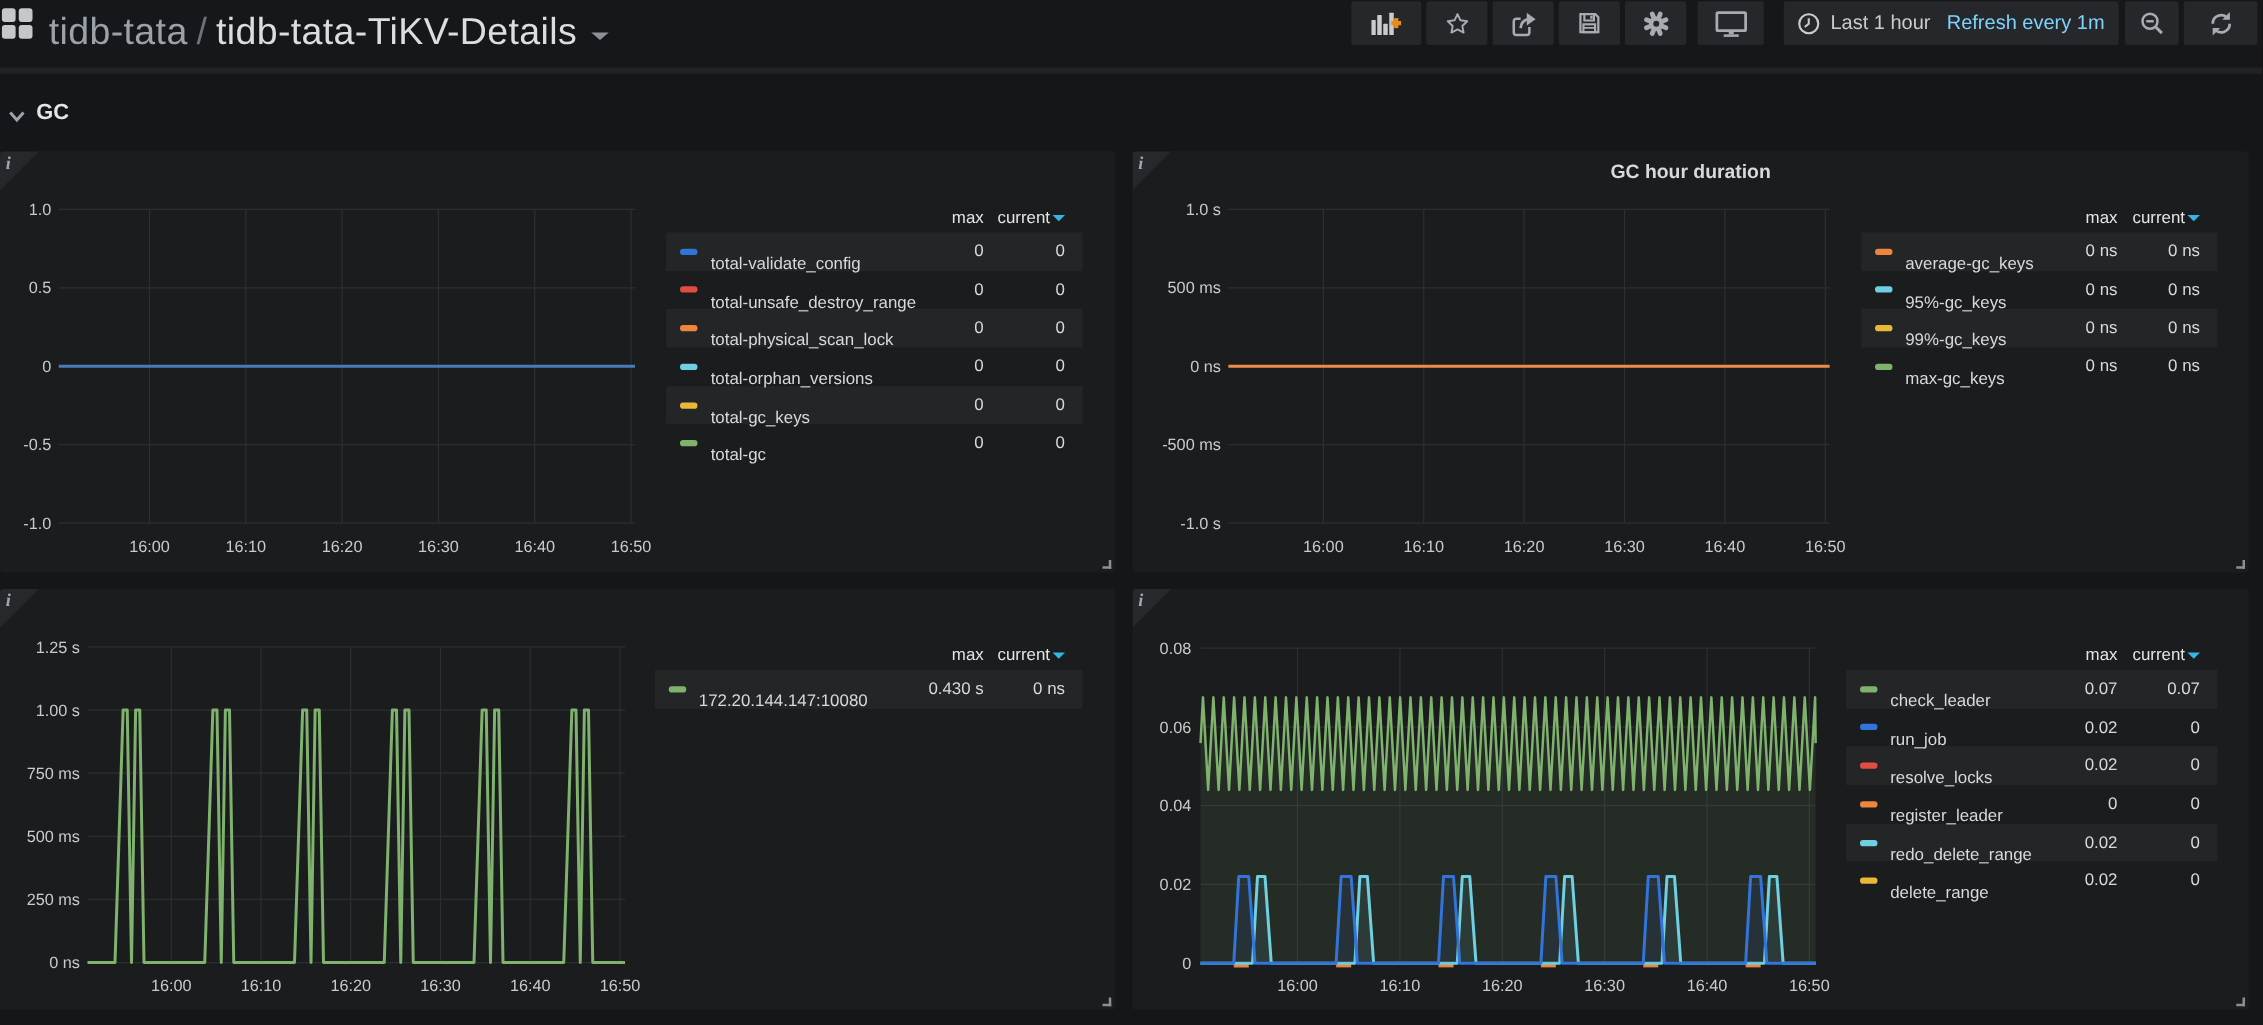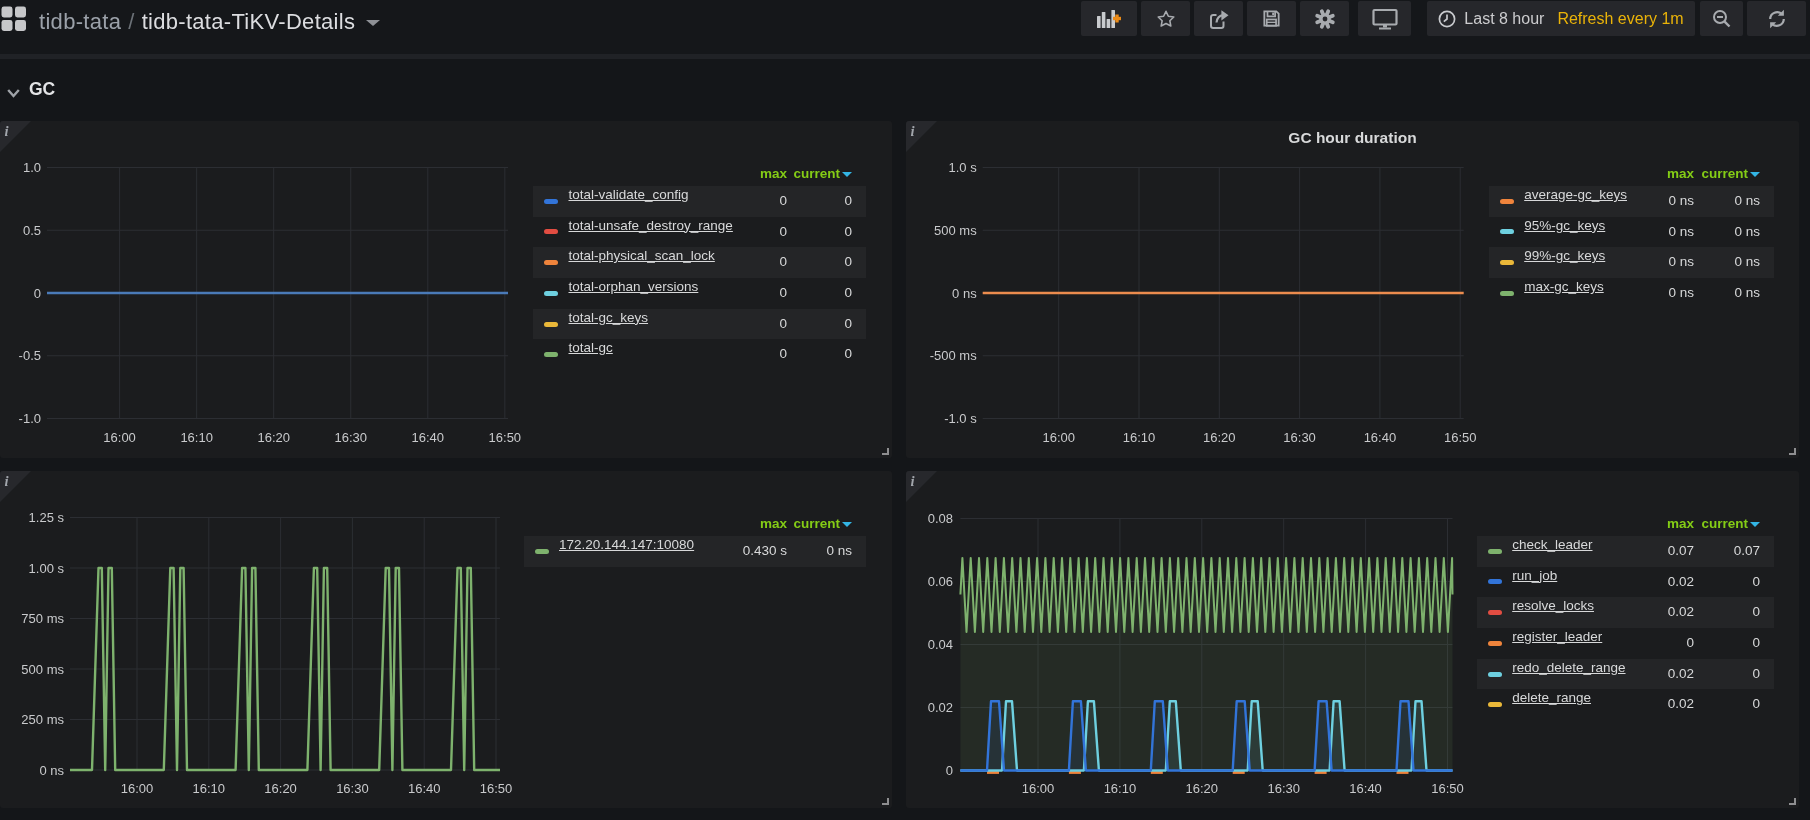--- a/index.html
+++ b/index.html
@@ -1,43 +1,43 @@
 <!DOCTYPE html>
 <html><head><meta charset="utf-8"><title>tidb-tata-TiKV-Details</title>
 <style>
 * { margin:0; padding:0; box-sizing:border-box; }
 html,body { width:1810px; height:820px; background:#141619; font-family:"Liberation Sans",sans-serif; overflow:hidden; }
 #page { position:relative; width:1810px; height:820px; background:#141619; }
 #nav { position:absolute; left:0; top:0; width:1810px; height:54px; background:#15171a; }
 #divider { position:absolute; left:0; top:54px; width:1810px; height:5px; background:#202226; }
 .gridicon { position:absolute; left:1px; top:6px; }
-.crumb { position:absolute; left:39px; top:9px; font-size:22px; letter-spacing:0.3px; color:#9ba1a9; white-space:nowrap; }
+.crumb { position:absolute; left:39px; top:9px; font-size:30px; letter-spacing:0.3px; color:#9ba1a9; white-space:nowrap; }
 .crumb .sep { color:#6c7278; padding:0 7px; }
 .crumb .dash { color:#dcdde0; }
 .crumb .dcaret { display:inline-block; width:0; height:0; border-left:7px solid transparent; border-right:7px solid transparent; border-top:6px solid #8e9196; margin-left:11px; vertical-align:3px; }
 .navbtn { position:absolute; top:1px; height:35px; background:#26272b; border-radius:2px; display:flex; align-items:center; justify-content:center; }
 #timebtn { position:absolute; left:1427px; top:1px; width:268px; height:35px; background:#26272b; border-radius:2px; display:flex; align-items:center; justify-content:center; font-size:16px; color:#ccccce; }
-#timebtn .rf { color:#eab308; margin-left:13px; }
+#timebtn .rf { color:#7dd3fc; margin-left:13px; }
 #timebtn svg { margin-right:8px; }
 #gcrow { position:absolute; left:29px; top:79px; font-size:17.5px; font-weight:bold; color:#e3e4e6; }
 #gcchev { position:absolute; left:6px; top:87px; }
 .panel { position:absolute; background:#1b1c1e; border-radius:3px; }
 .chart { position:absolute; left:0; top:0; }
 .ptitle { position:absolute; left:0; top:8px; width:100%; text-align:center; font-size:15.5px; font-weight:bold; color:#d8d9da; }
 .corner { position:absolute; left:0; top:0; width:0; height:0; border-top:31px solid #27282c; border-right:31px solid transparent; border-top-left-radius:3px; }
 .cinfo { position:absolute; left:4.5px; top:1.5px; font-family:"Liberation Serif",serif; font-style:italic; font-weight:bold; font-size:14.5px; color:#a3a7ad; }
 .rhandle { position:absolute; right:3px; bottom:3px; width:7px; height:7px; border-right:2px solid #8e8e90; border-bottom:2px solid #8e8e90; }
 .legend { position:absolute; font-size:13.5px; color:#d8d9da; }
 .lhead { position:relative; height:24px; line-height:24px; }
-.lhead .hmax, .lhead .hcur { position:absolute; font-weight:bold; color:#84cc16; }
+.lhead .hmax, .lhead .hcur { position:absolute; font-weight:normal; color:#e5e5e5; }
 .caret { display:inline-block; width:0; height:0; border-left:5px solid transparent; border-right:5px solid transparent; border-top:5px solid #33b5e5; margin-left:2px; vertical-align:1px; }
 .lrow { position:relative; height:30.7px; }
 .lrow.odd { background:rgba(255,255,255,0.045); }
 .swatch { position:absolute; left:11px; top:12.8px; width:14px; height:5px; border-radius:2.5px; }
-.lname { position:absolute; left:35.5px; top:1px;text-decoration:underline; }
+.lname { position:absolute; left:35.5px; top:17px; }
 .lval { position:absolute; top:7px; }
 </style></head>
 <body>
 <div id="page">
 <div id="nav"></div>
 <div id="divider"></div>
 <div class="gridicon"><svg width="26" height="26" viewBox="0 0 26 26">
         <g fill="#c6c7c9">
           <rect x="0.5" y="0.5" width="11" height="11" rx="2.4"></rect>
           <rect x="14" y="0.5" width="11" height="11" rx="2.4"></rect>
@@ -102,21 +102,21 @@
         <rect x="1.5" y="2" width="23" height="14.5" rx="1" fill="none" stroke="#a8abaf" stroke-width="2.2"></rect>
         <rect x="11" y="16.5" width="4" height="3" fill="#a8abaf"></rect>
         <rect x="7" y="19.5" width="12" height="2" fill="#a8abaf"></rect>
       </svg>
     </div>
 <div id="timebtn">
       <svg width="18" height="18" viewBox="0 0 18 18">
         <circle cx="9" cy="9" r="7.6" fill="none" stroke="#c9cbce" stroke-width="1.7"></circle>
         <path d="M9 4.5 V9 L5.8 11.6" fill="none" stroke="#c9cbce" stroke-width="1.7"></path>
       </svg>
-      <span>Last 8 hour</span>
+      <span>Last 1 hour</span>
       <span class="rf">Refresh every 1m</span>
     </div>
 <div class="navbtn " style="left:1700px;width:43px">
       <svg width="20" height="20" viewBox="0 0 20 20">
         <circle cx="8" cy="8" r="6" fill="none" stroke="#a8abaf" stroke-width="2"></circle>
         <line x1="5" y1="8" x2="11" y2="8" stroke="#a8abaf" stroke-width="2"></line>
         <line x1="12.6" y1="12.6" x2="17.5" y2="17.5" stroke="#a8abaf" stroke-width="2.4"></line>
       </svg>
     </div>
 <div class="navbtn " style="left:1747px;width:59px">

